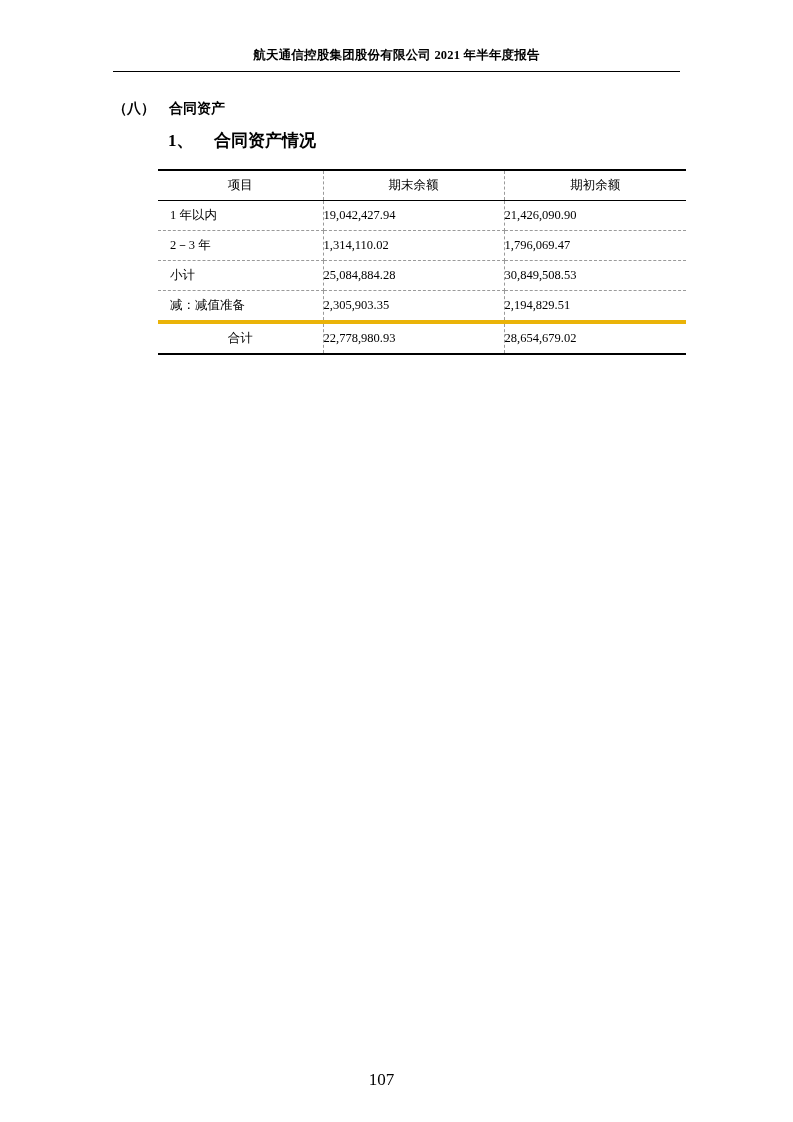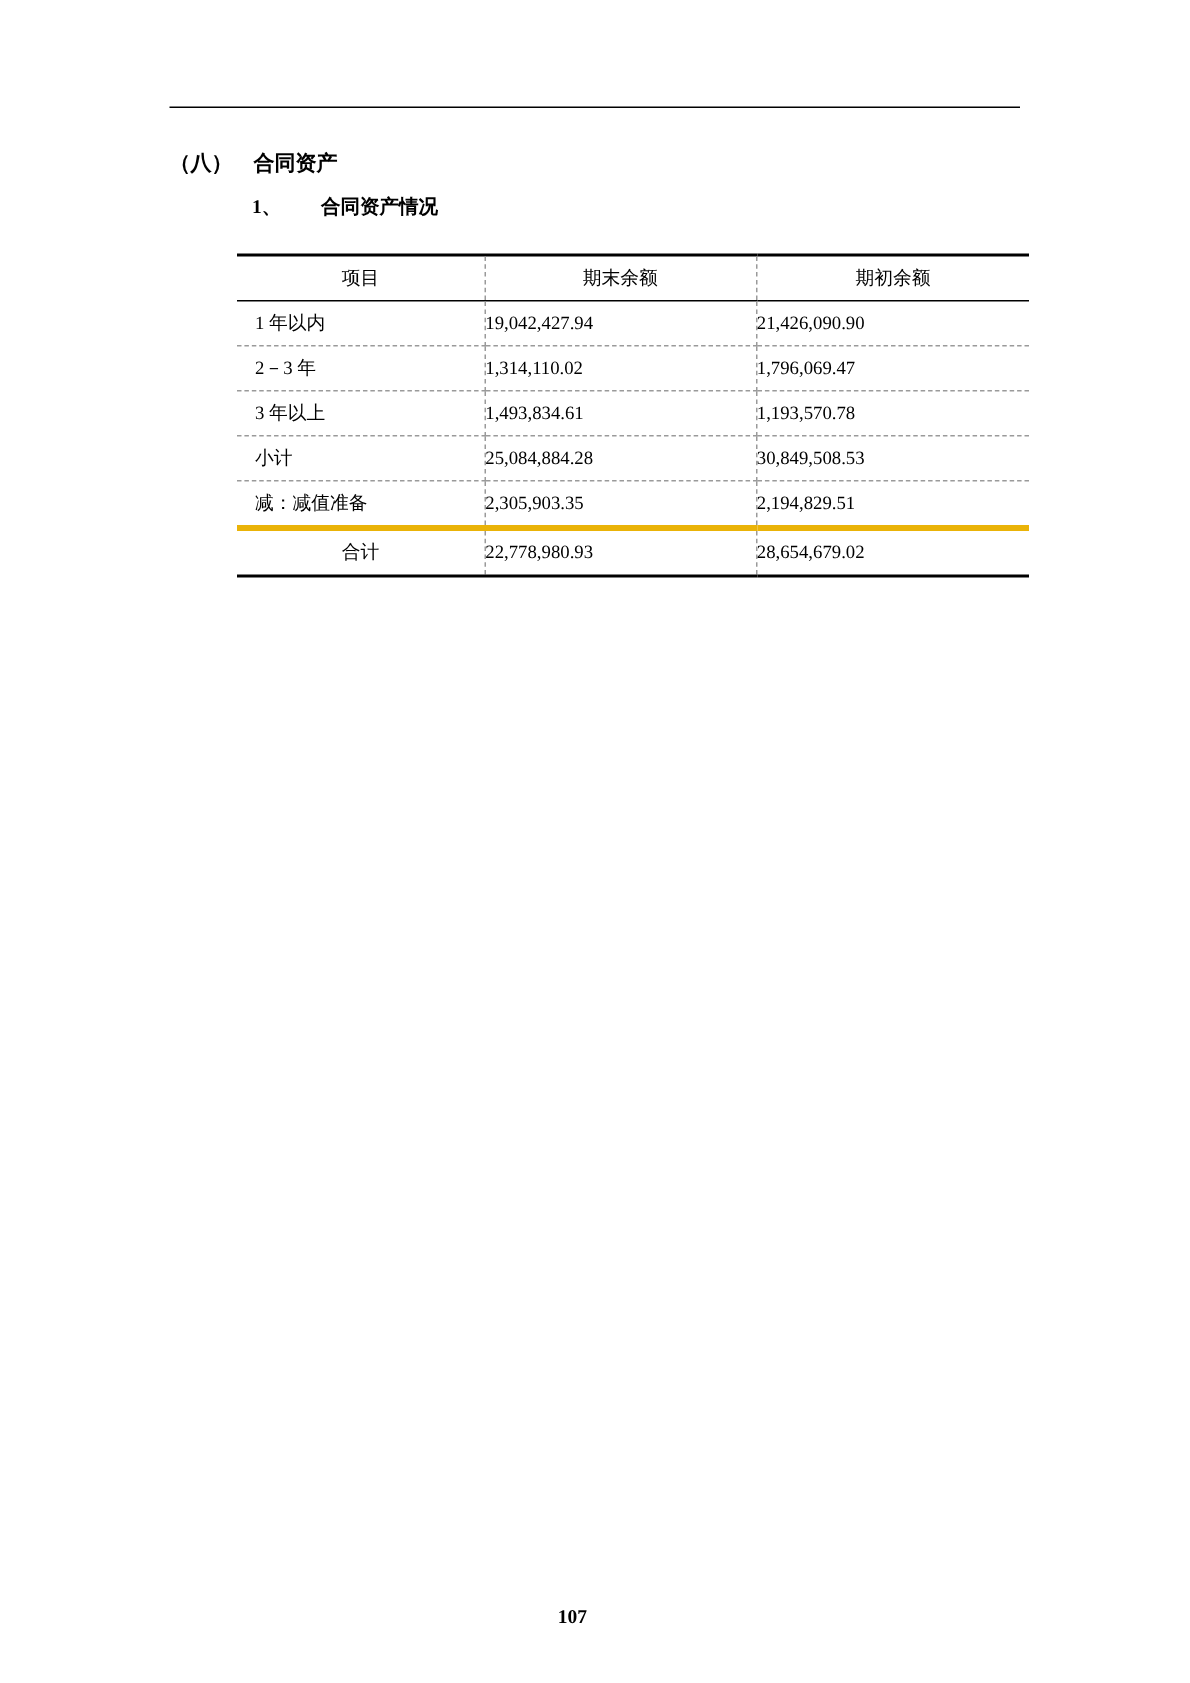--- a/index.html
+++ b/index.html
@@ -52,21 +52,21 @@
     white-space: nowrap;
   }
   .section-heading .num {
     display: inline-block;
     width: 56px;
   }
   .sub-heading {
     position: absolute;
     top: 129px;
     left: 168px;
-    font-size: 13px;
+    font-size: 17px;
     font-weight: bold;
     white-space: nowrap;
   }
   .sub-heading .num {
     display: inline-block;
     width: 46px;
   }
 
   
   .table-wrap {
@@ -136,29 +136,29 @@
     padding-right: 12px !important;
   }
 
   
   .page-number {
     position: absolute;
     top: 1070px;
     left: 0;
     width: 763px;
     text-align: center;
-    font-size: 13px;
-    font-weight: bold;
+    font-size: 17px;
   }
 </style>
 </head>
 <body>
 
 <div class="page">
 
+  <div class="page-header">航天通信控股集团股份有限公司 2021 年半年度报告</div>
   <div class="header-rule"></div>
 
   <div class="section-heading">
     <span class="num">（八）</span><span>合同资产</span>
   </div>
 
   <div class="sub-heading">
     <span class="num">1、</span><span>合同资产情况</span>
   </div>
 
@@ -181,25 +181,20 @@
           <td class="cell-item">1 年以内</td>
           <td class="cell-num">19,042,427.94</td>
           <td class="cell-num">21,426,090.90</td>
         </tr>
         <tr>
           <td class="cell-item">2－3 年</td>
           <td class="cell-num">1,314,110.02</td>
           <td class="cell-num">1,796,069.47</td>
         </tr>
         <tr>
-          <td class="cell-item">3 年以上</td>
-          <td class="cell-num">1,493,834.61</td>
-          <td class="cell-num">1,193,570.78</td>
-        </tr>
-        <tr>
           <td class="cell-item">小计</td>
           <td class="cell-num">25,084,884.28</td>
           <td class="cell-num">30,849,508.53</td>
         </tr>
         <tr class="last-data">
           <td class="cell-item">减：减值准备</td>
           <td class="cell-num">2,305,903.35</td>
           <td class="cell-num">2,194,829.51</td>
         </tr>
         <tr class="total-row">

